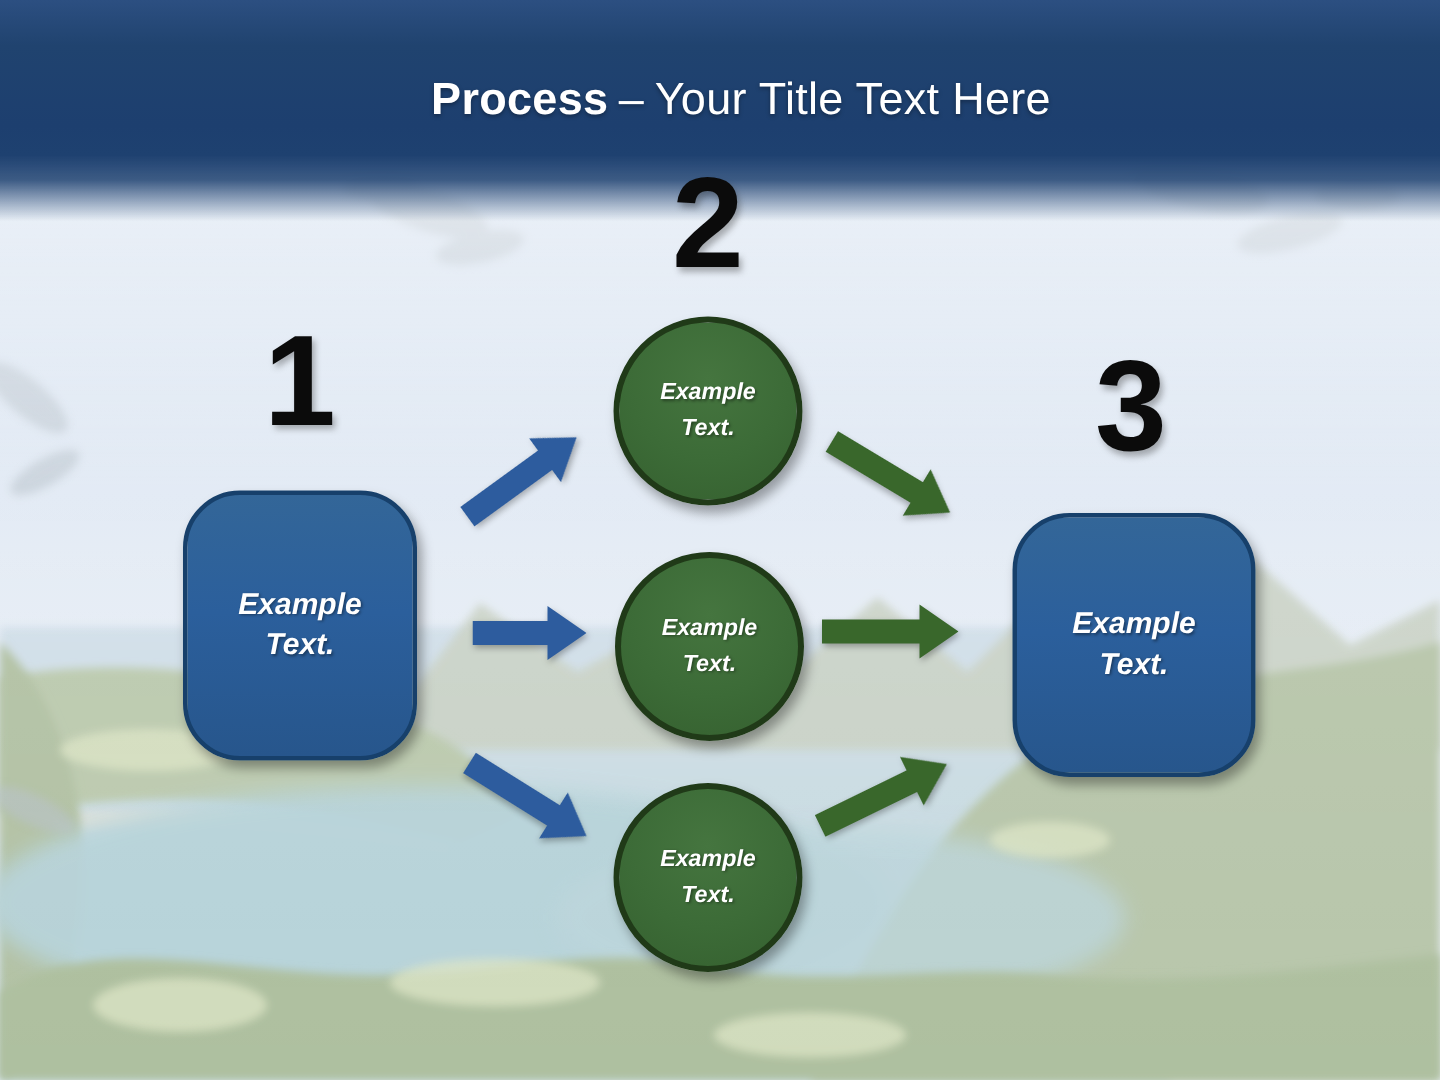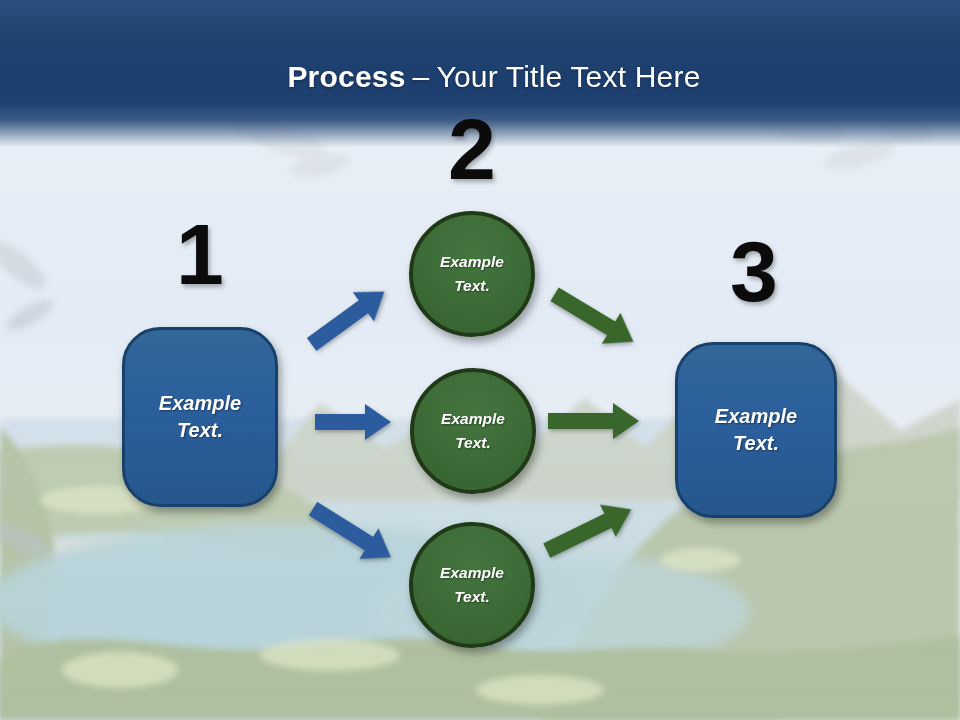--- a/index.html
+++ b/index.html
@@ -9,21 +9,21 @@
   }
   .bg{position:absolute;inset:0;z-index:0;}
   
   .header{
     position:absolute;left:0;top:0;width:100%;height:152px;z-index:2;
     background:linear-gradient(180deg,
       #2c4f81 0%, #20436f 20%, #1d3f6f 55%, #1e4170 68%,
       rgba(30,65,112,0.85) 79%, rgba(30,65,112,0) 97%);
   }
   .title{
-    position:absolute;left:0;top:59px;width:100%;z-index:3;
+    position:absolute;left:0;top:49px;width:100%;z-index:3;
     text-align:center;padding-left:28px;box-sizing:border-box;
     color:#fff;font-size:30px;line-height:36px;font-weight:400;
     text-shadow:0 1px 3px rgba(0,0,0,0.35);
     letter-spacing:0.2px;white-space:nowrap;
   }
   .title .em{font-weight:700;}
   .title .sep{margin:0 7px;}
   
   .step-number{
     position:absolute;z-index:4;width:120px;text-align:center;

